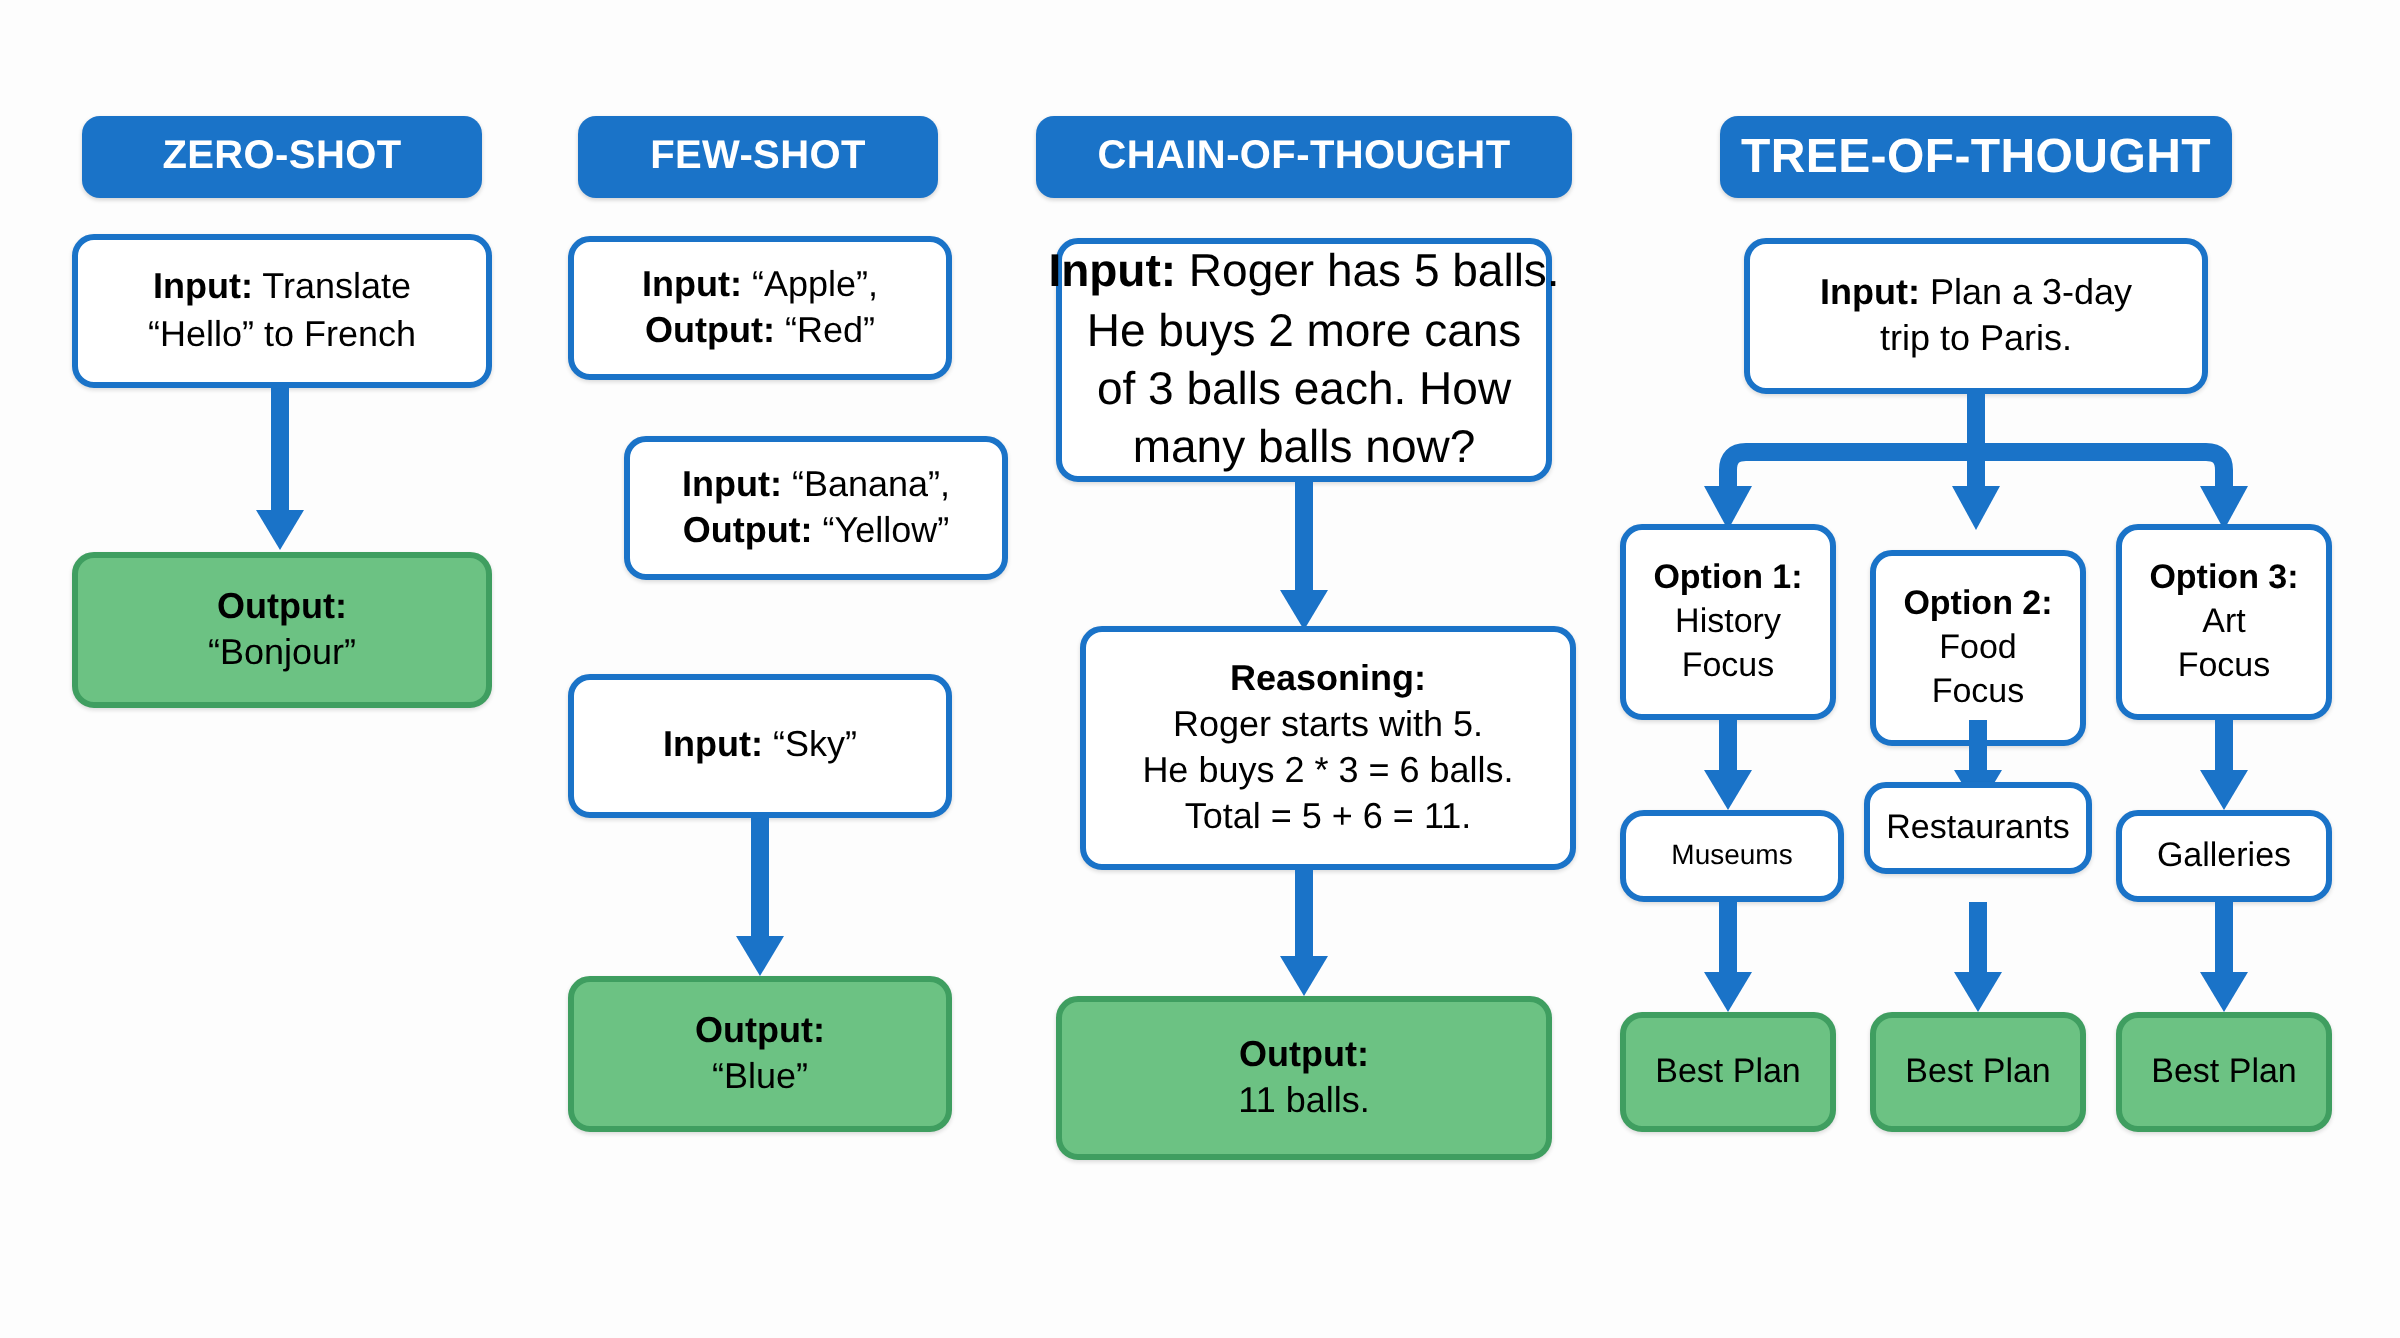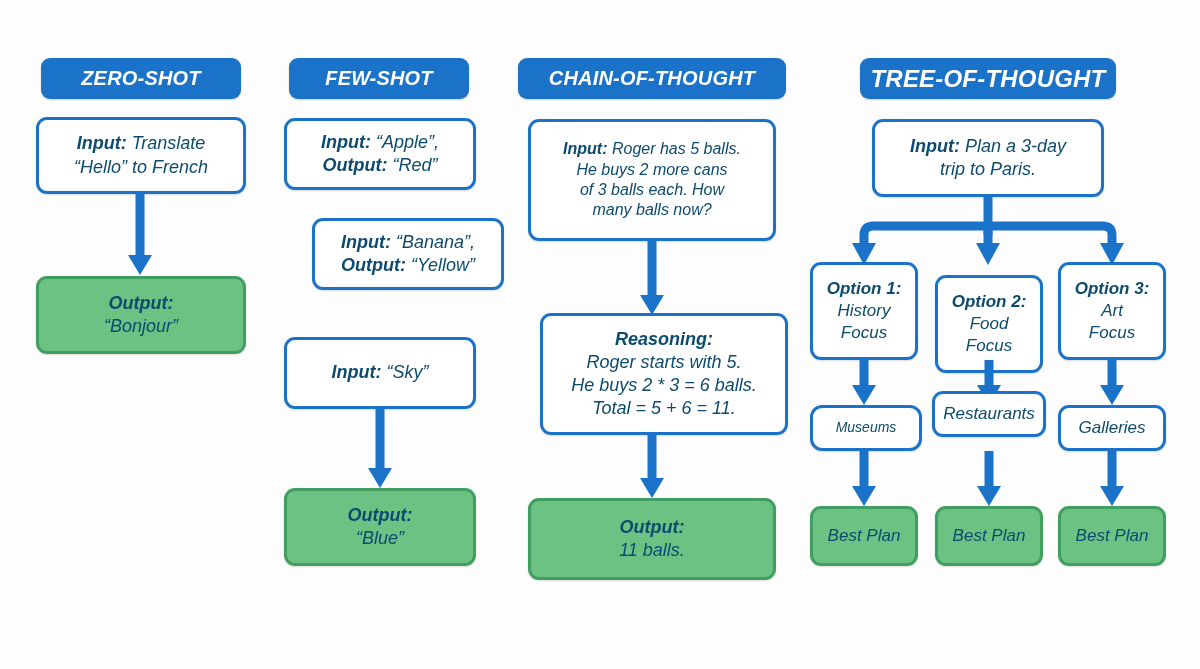--- a/index.html
+++ b/index.html
@@ -10,21 +10,20 @@
   }
   body {
     font-family: "Liberation Sans", sans-serif;
   }
   #canvas {
     position: relative;
     width: 1200px;
     height: 669px;
     background: #fdfdfd;
     overflow: hidden;
-    font-style: italic;
   }
 
   
   .badge {
     position: absolute;
     background: #1a73c8;
     color: #ffffff;
     border-radius: 9px;
     font-weight: bold;
     letter-spacing: 0.2px;
@@ -37,21 +36,21 @@
 
   
   .node {
     position: absolute;
     box-sizing: border-box;
     display: flex;
     flex-direction: column;
     align-items: center;
     justify-content: center;
     text-align: center;
-    color: #0c4a6e;
+    color: #000000;
     line-height: 1.28;
     border-radius: 11px;
     background: #ffffff;
     border: 3px solid #1a73c8;
     box-shadow: 0 1px 2px rgba(0,0,0,0.14);
     padding: 2px 6px;
   }
   .node.green {
     background: #6cc283;
     border: 3px solid #3f9e60;
@@ -130,21 +129,21 @@
     <div class="head"></div>
   </div>
 
   <div class="node green" style="left:284px; top:488px; width:192px; height:78px; font-size:18px;">
     <span class="ln"><b>Output:</b><span></span></span>
     <span class="ln"><b></b><span>“Blue”</span></span>
   </div>
 
   <div class="badge" style="left:518px; top:58px; width:268px; height:41px; font-size:20px;">CHAIN-OF-THOUGHT</div>
 
-  <div class="node" style="left:528px; top:119px; width:248px; height:122px; font-size:16px;">
+  <div class="node" style="left:528px; top:119px; width:248px; height:122px; font-size:23px;">
     <span class="ln"><b>Input:</b><span> Roger has 5 balls.</span></span>
     <span class="ln"><b></b><span>He buys 2 more cans</span></span>
     <span class="ln"><b></b><span>of 3 balls each. How</span></span>
     <span class="ln"><b></b><span>many balls now?</span></span>
   </div>
 
   <div class="arrow" style="left:639px; top:241px; width:26px; height:74px;">
     <div class="shaft" style="height:54px;"></div>
     <div class="head"></div>
   </div>

